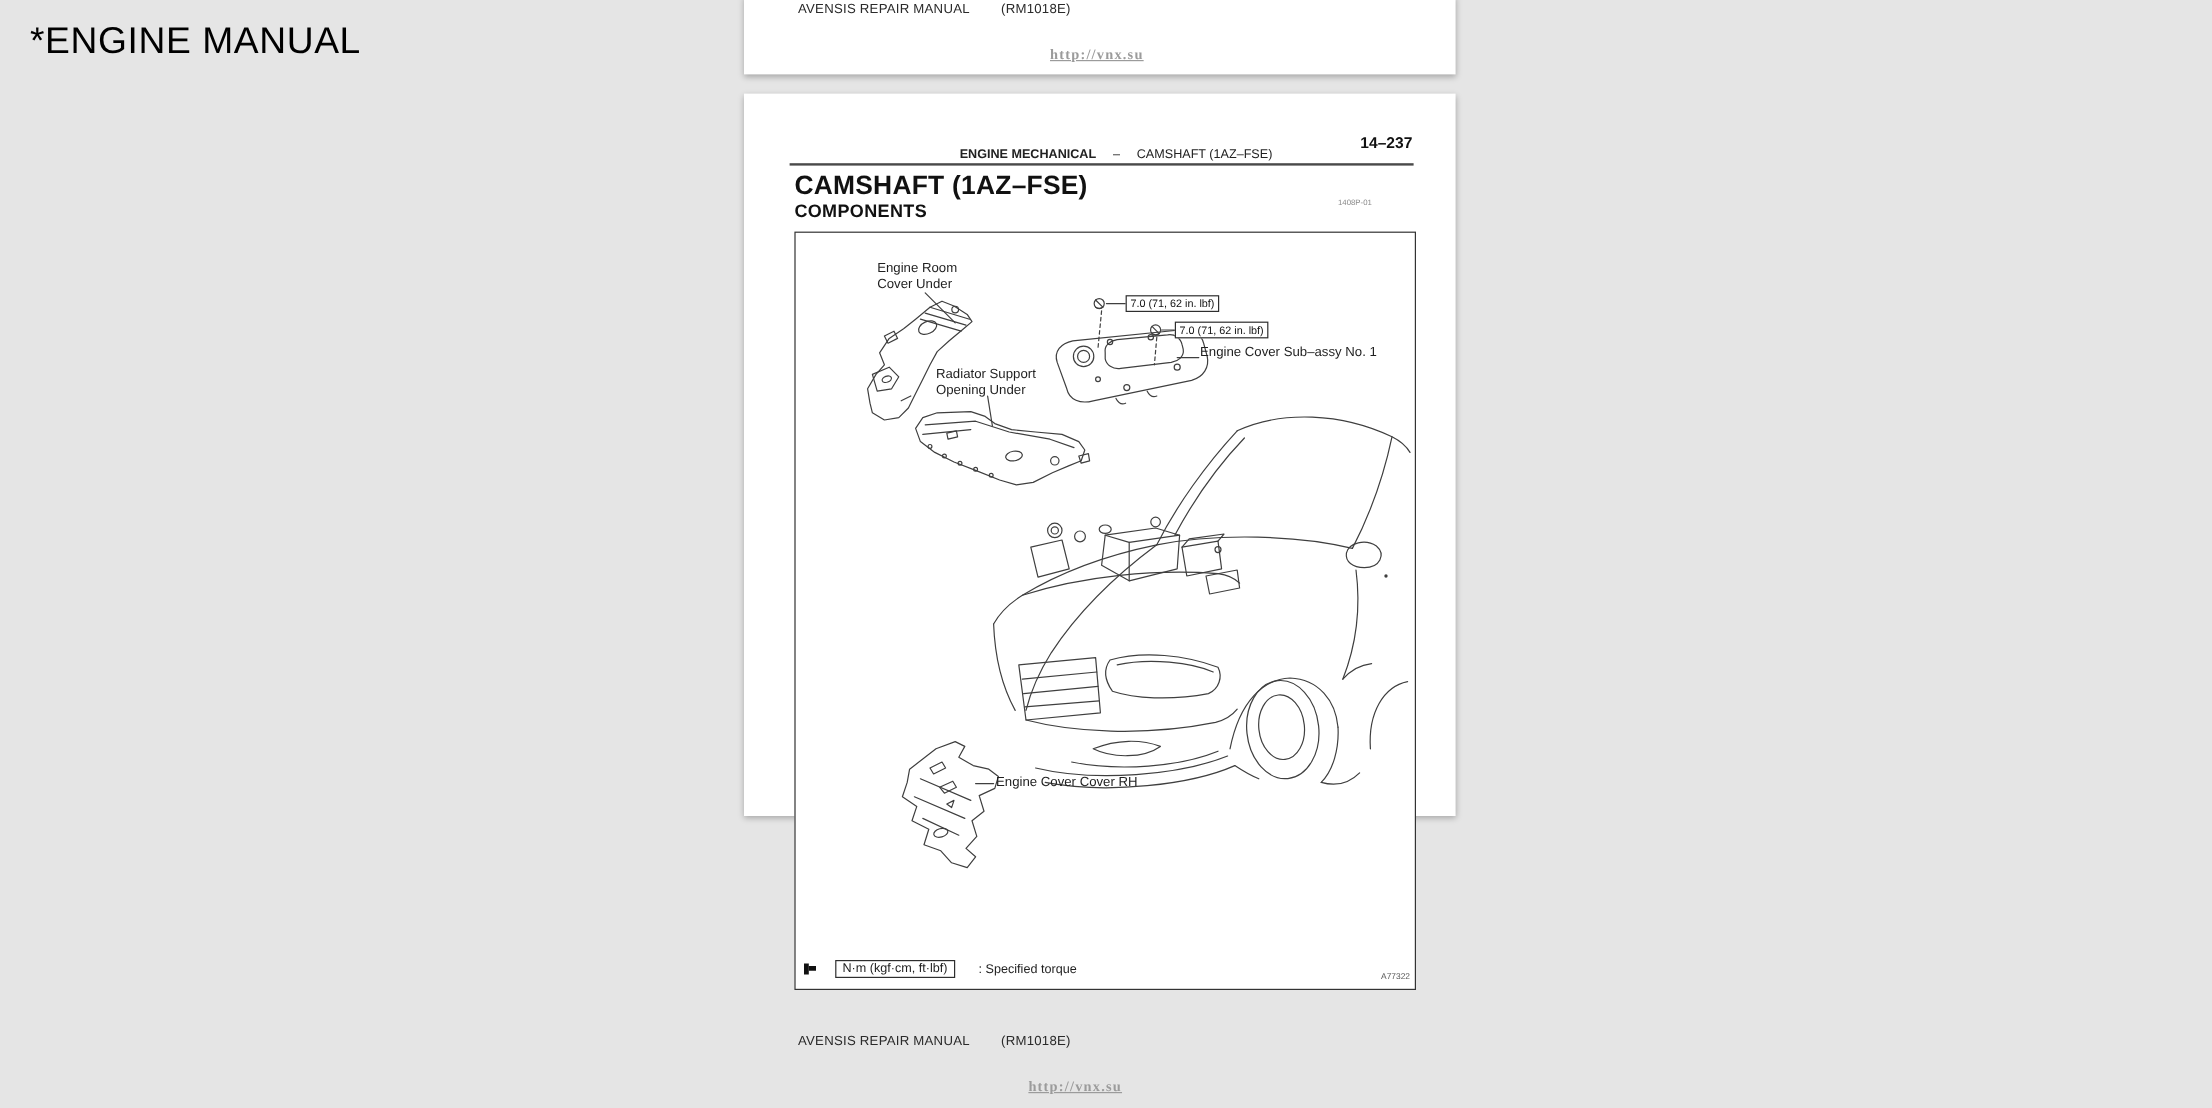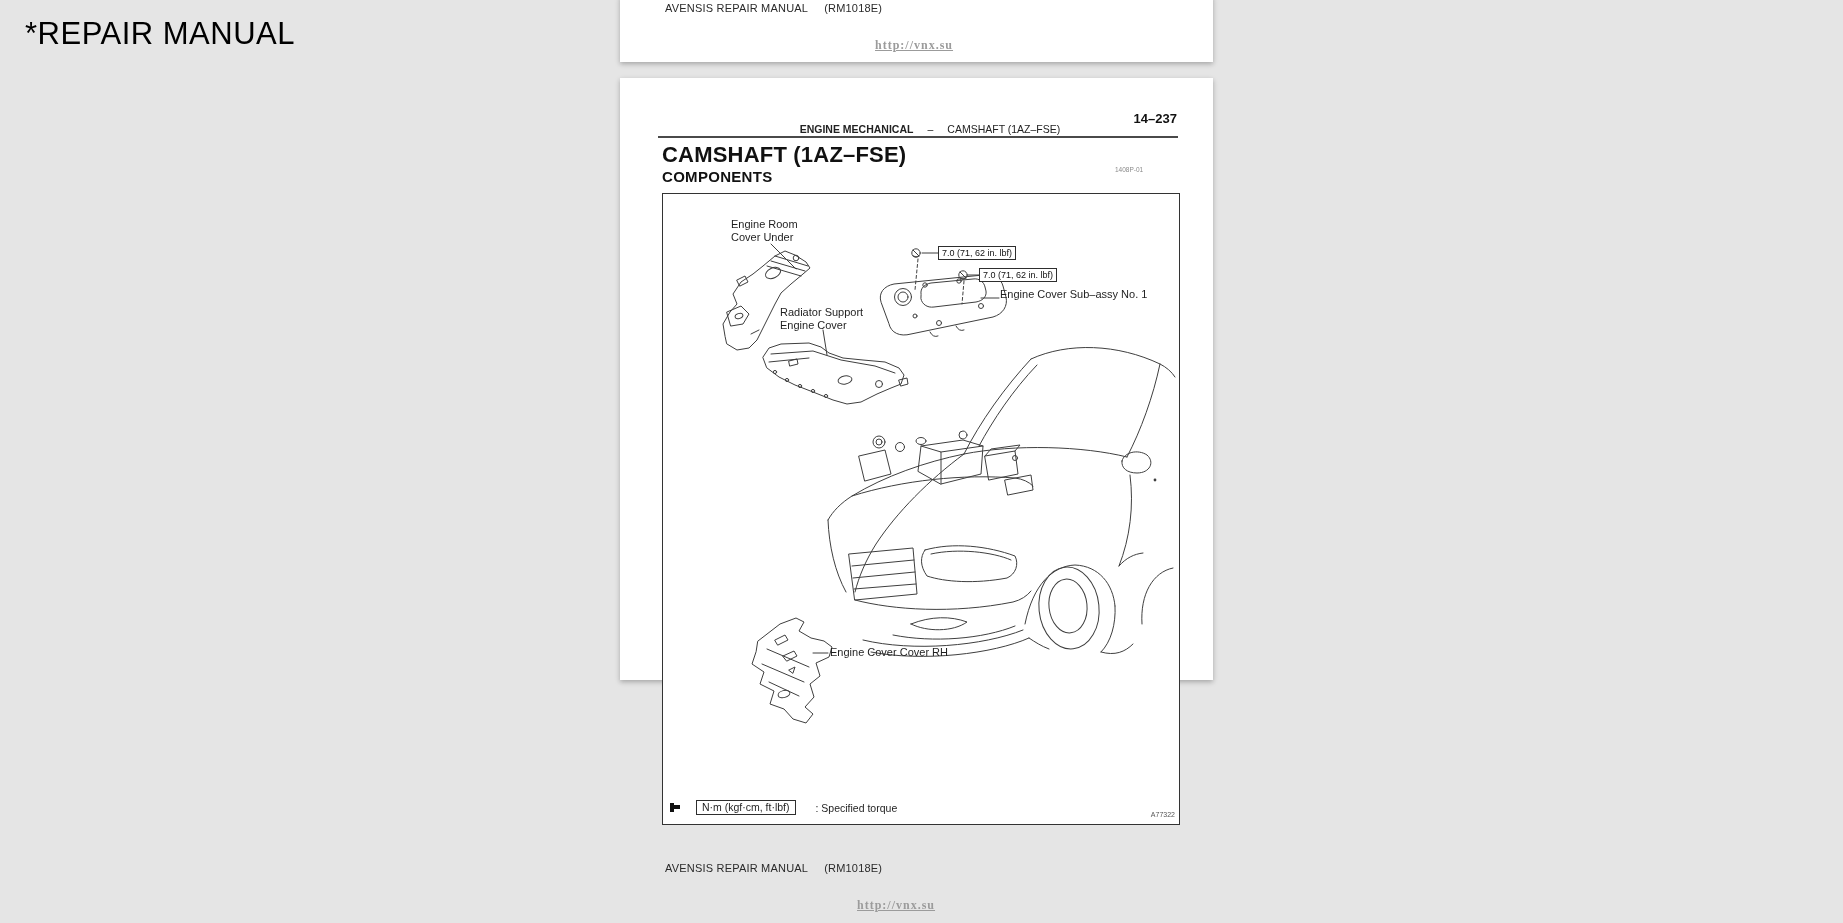--- a/index.html
+++ b/index.html
@@ -15,21 +15,21 @@
   }
   .page{
     position:absolute;left:620px;width:593px;background:#ffffff;
     box-shadow:0 2px 5px rgba(0,0,0,0.28);
   }
   .page-top{top:-4px;height:66px;}
   .page-main{top:78px;height:602px;}
   .doc-header{
     position:absolute;left:45px;font-size:11px;color:#2a2a2a;letter-spacing:0.2px;
   }
-  .doc-header .code{margin-left:16px;}
+  .doc-header .code{margin-left:26px;}
   .watermark{
     position:absolute;
     font-family:"Liberation Serif", serif;font-weight:bold;
     font-size:12px;color:#9b9b9b;text-decoration:underline;letter-spacing:1px;
   }
   .page-number{
     position:absolute;right:36px;top:33px;font-size:13px;font-weight:bold;color:#111;
   }
   .breadcrumb{
     position:absolute;left:38px;top:45px;width:520px;
@@ -73,21 +73,21 @@
     position:absolute;right:4px;top:617px;font-size:7px;color:#555;
   }
   .footer-header{top:784px;}
   .wm-bottom{left:237px;top:820px;}
   .wm-top{left:255px;top:42px;}
   .pt-header{top:6px;}
 </style>
 </head>
 <body>
 
-<div class="sample-label">*REPAIR MANUAL</div>
+<div class="sample-label">*ENGINE MANUAL</div>
 
 <div class="page page-top">
   <div class="doc-header pt-header">
     <span>AVENSIS REPAIR MANUAL</span><span class="code">(RM1018E)</span>
   </div>
   <div class="watermark wm-top">http://vnx.su</div>
 </div>
 
 <div class="page page-main">
 
@@ -237,21 +237,21 @@
       </g>
     </svg>
 
     <div class="fig-label" style="left:68px;top:24px;">
       <div>Engine Room</div>
       <div>Cover Under</div>
     </div>
 
     <div class="fig-label" style="left:117px;top:112px;">
       <div>Radiator Support</div>
-      <div>Engine Cover</div>
+      <div>Opening Under</div>
     </div>
 
     <div class="torque-box" style="left:275px;top:52px;">7.0 (71, 62 in. lbf)</div>
     <div class="torque-box" style="left:316px;top:74px;">7.0 (71, 62 in. lbf)</div>
 
     <div class="fig-label" style="left:337px;top:94px;">Engine Cover Sub–assy No. 1</div>
 
     <div class="fig-label" style="left:167px;top:452px;">Engine Cover Cover RH</div>
 
     <div class="legend-row">

